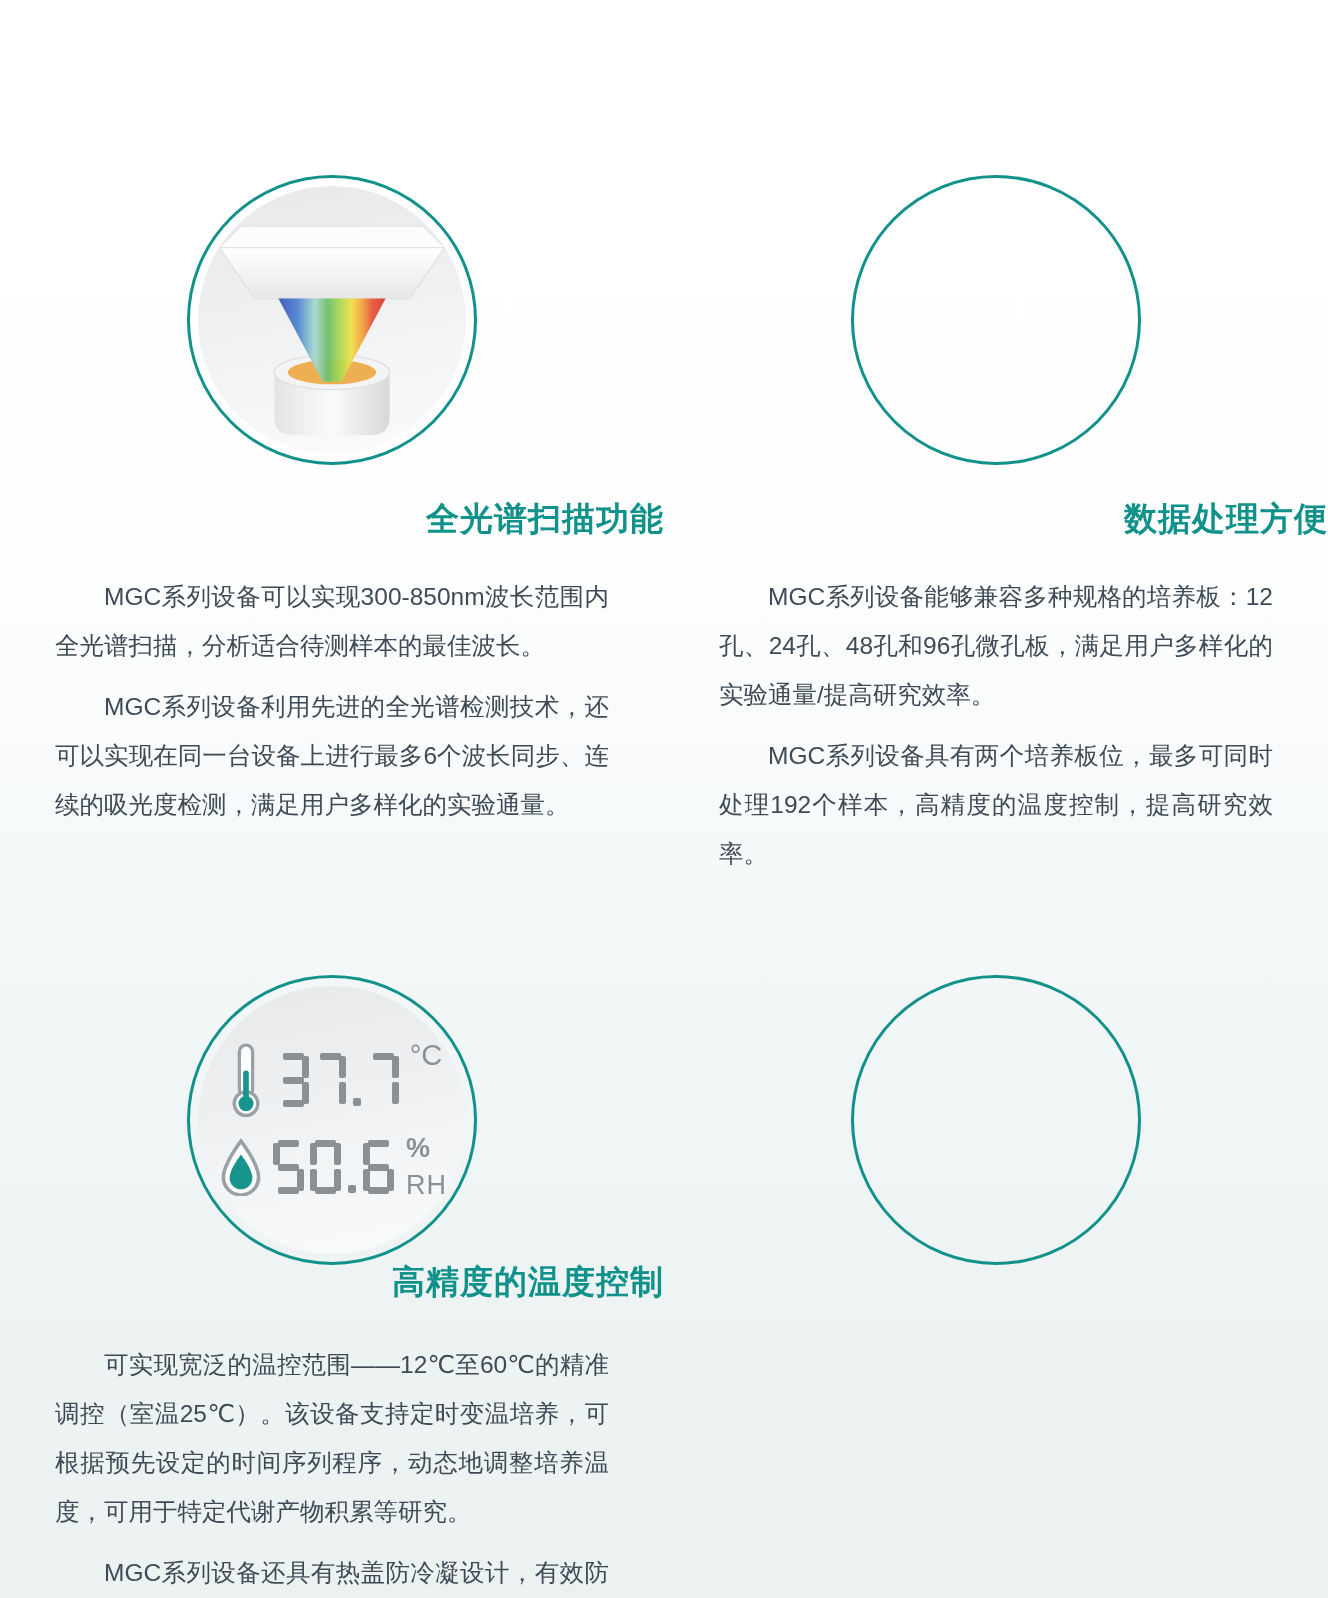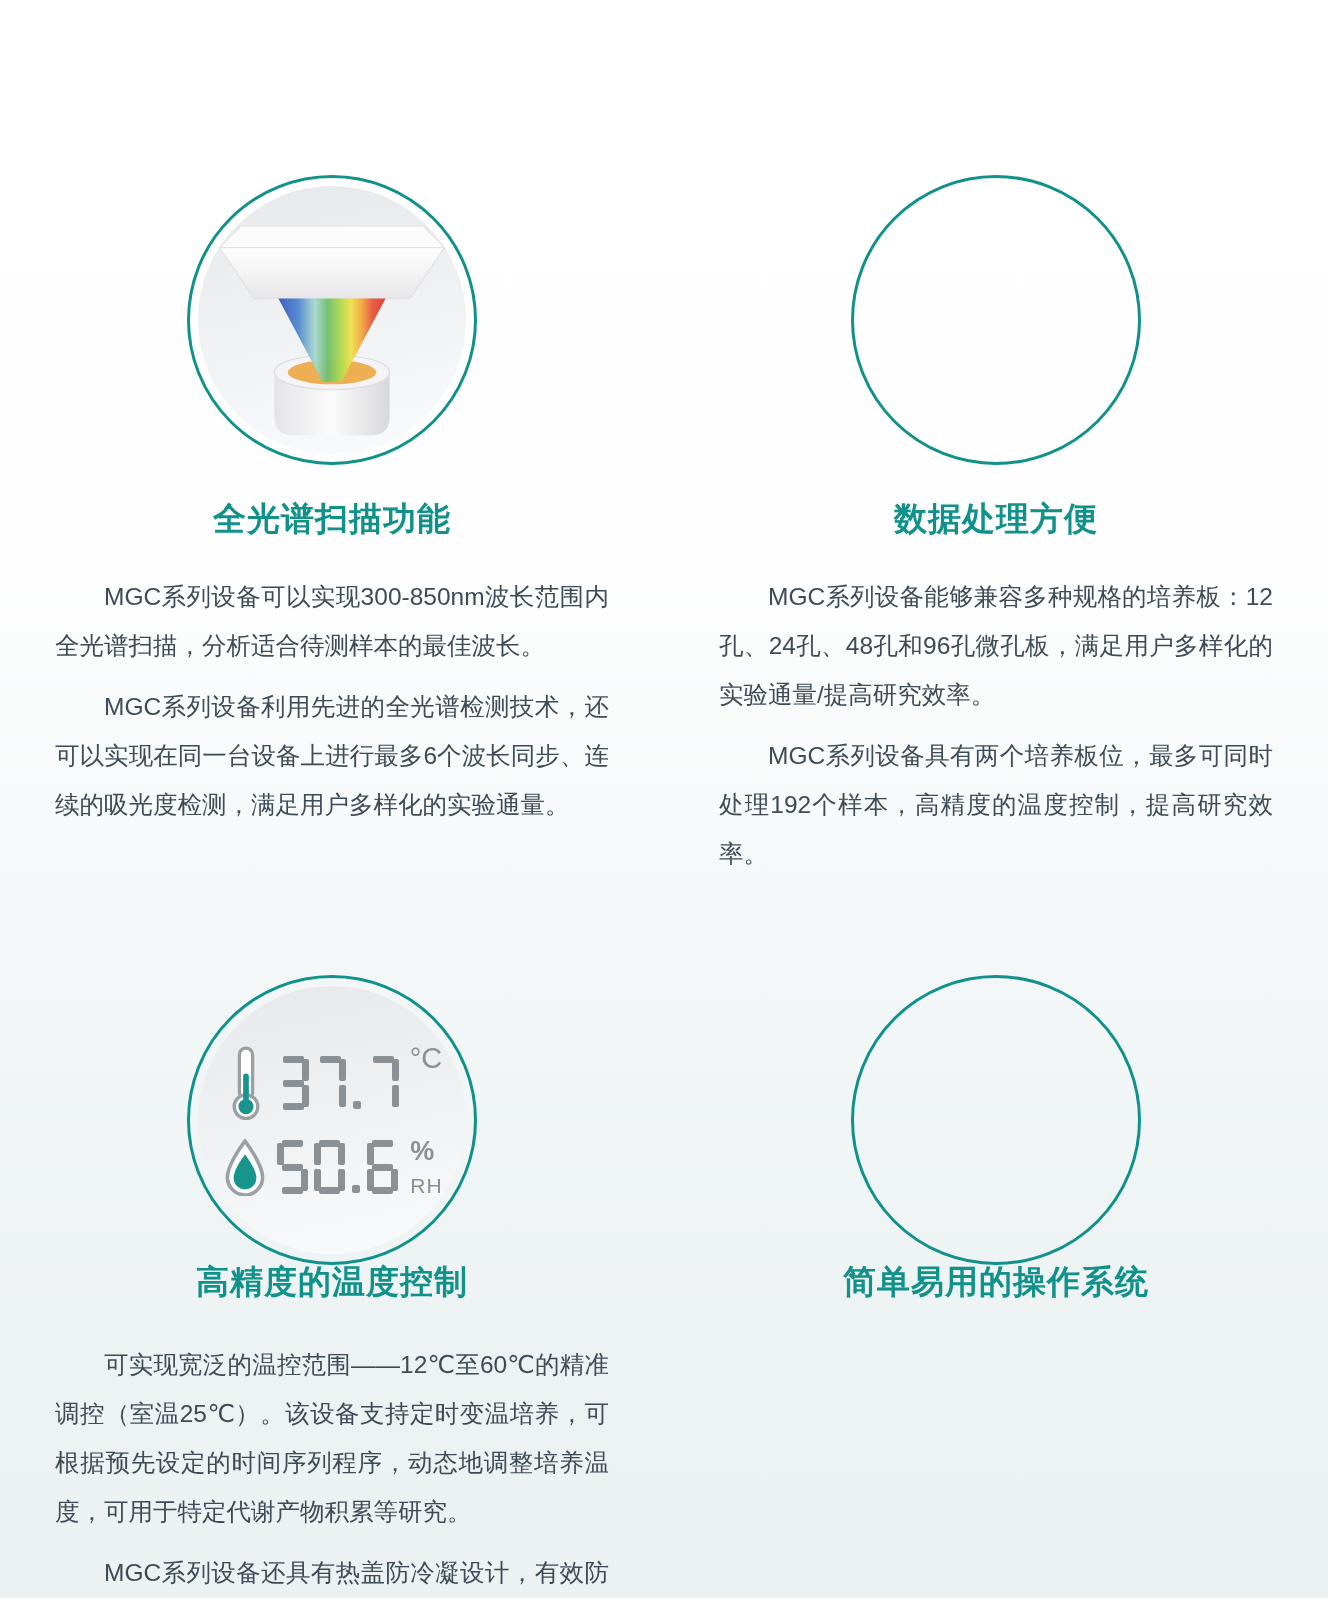--- a/index.html
+++ b/index.html
@@ -24,21 +24,21 @@
     top:var(--ctop); width:284px; height:284px;
     border:3px solid #10918A; border-radius:50%;
   }
   .ring-inner {
     position:absolute; inset:8px; border-radius:50%; overflow:hidden;
   }
   .gray-disc { background:linear-gradient(168deg,#e7e8ea 0%,#f0f1f3 48%,#fafbfc 100%); }
 
   .feature-title {
     position:absolute; left:0; right:0; top:var(--ttop); margin:0;
-    text-align:center; font-size:33px; font-weight:bold; letter-spacing:1px;
+    text-align:right; font-size:33px; font-weight:bold; letter-spacing:1px;
     color:#10918A;
   }
   .feature-text { position:absolute; left:43px; right:43px; top:var(--xtop); }
   .feature-text p {
     margin:12px; font-size:24.5px; line-height:49px; color:#3E4B56;
     text-align:justify; text-indent:2em;
   }
 
   
   .spec-svg { width:100%; height:100%; display:block; }
@@ -62,21 +62,21 @@
   .s-g { left:5px; right:5px; top:23.5px; height:7px; }
   .s-d { left:5px; right:5px; bottom:0; height:7px; }
   .s-f { left:0; top:3px; width:7px; height:22px; }
   .s-b { right:0; top:3px; width:7px; height:22px; }
   .s-e { left:0; bottom:3px; width:7px; height:22px; }
   .s-c { right:0; bottom:3px; width:7px; height:22px; }
   .seg-dot { width:8px; height:8px; background:#8A9094; border-radius:2px; align-self:flex-end; margin:0 1px 1px; }
   .temp-unit { font-size:29px; color:#8A9094; align-self:flex-start; margin:-2px 0 0 3px; font-weight:500; }
   .unit-stack { display:flex; flex-direction:column; align-items:flex-start; margin-left:4px; line-height:1; }
   .pct { font-size:27px; font-weight:600; color:#8A9094; }
-  .rh { font-size:21px; color:#8A9094; letter-spacing:1px; margin-top:10px; }
+  .rh { font-size:27px; color:#8A9094; letter-spacing:1px; margin-top:10px; }
 
   
   .soft { position:relative; background:#fcfdfe; }
 </style>
 </head>
 <body>
 
 <div class="page">
 
   <section class="feature row1" id="sec0">
@@ -222,16 +222,15 @@
     <div class="ring">
       <div class="ring-inner soft">
         
         
         
         
         
         
       </div>
     </div>
-    <h2 class="feature-title">简单易用的操作系统</h2>
   </section>
 
 </div>
 
 </body></html>

